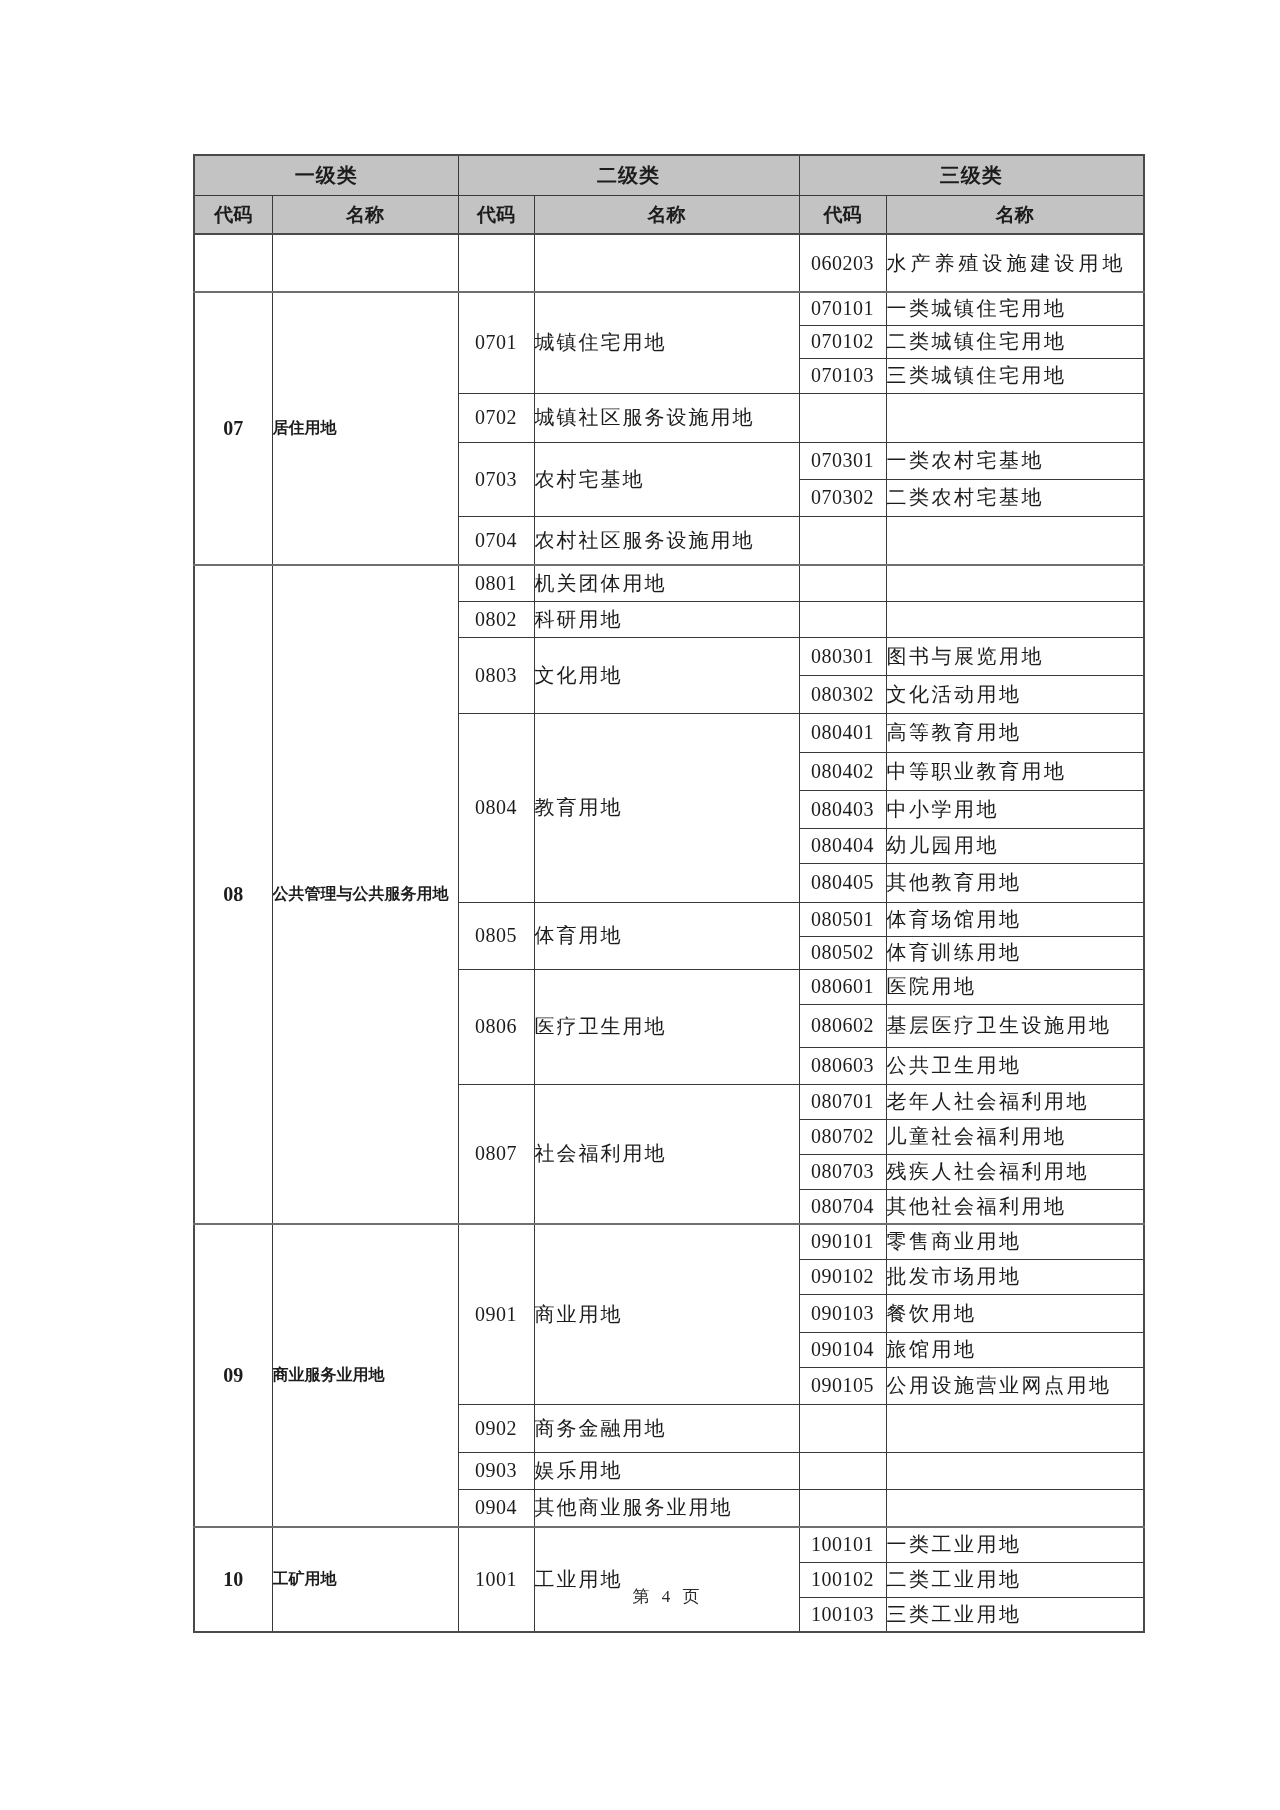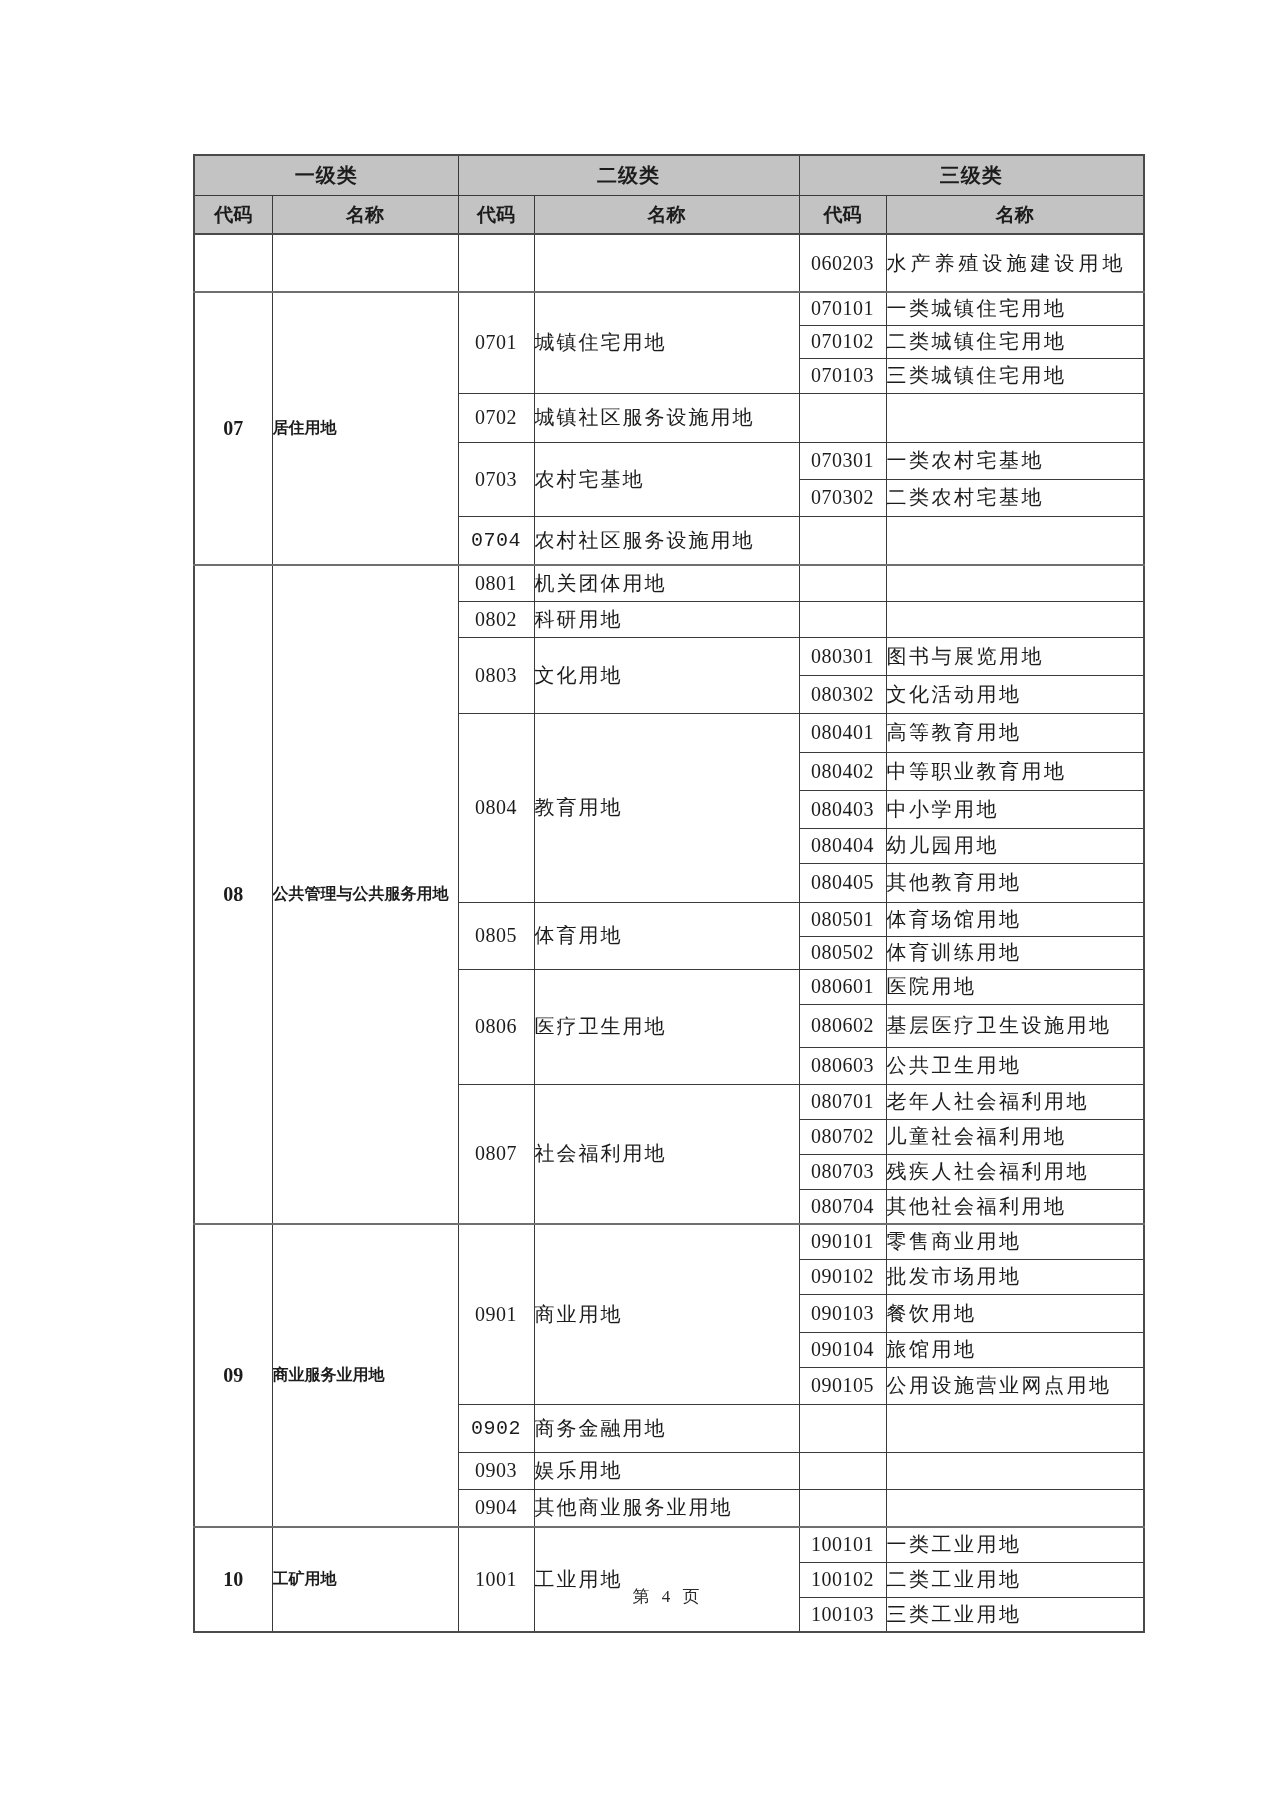--- a/index.html
+++ b/index.html
@@ -134,21 +134,21 @@
         <tr style="height: 37px;">
           <td class="l2code" rowspan="2">0703</td>
           <td class="l2name" rowspan="2">农村宅基地</td>
           <td class="l3code">070301</td>
           <td class="l3name">一类农村宅基地</td>
         </tr>
         <tr style="height: 37px;">
           <td class="l3code">070302</td>
           <td class="l3name">二类农村宅基地</td>
         </tr>
-        <tr style="height: 49px; font-family: Liberation Mono, monospace;">
+        <tr style="height: 49px;">
           <td class="l2code">0704</td>
           <td class="l2name">农村社区服务设施用地</td>
           <td class="l3code"></td>
           <td class="l3name"></td>
         </tr>
         <tr class="section-start" style="height: 36px;">
           <td class="l1code" rowspan="18">08</td>
           <td class="l1name" rowspan="18">公共管理与公共服务用地</td>
           <td class="l2code">0801</td>
           <td class="l2name">机关团体用地</td>
@@ -252,21 +252,21 @@
           <td class="l3name">餐饮用地</td>
         </tr>
         <tr style="height: 35px;">
           <td class="l3code">090104</td>
           <td class="l3name">旅馆用地</td>
         </tr>
         <tr style="height: 37px;">
           <td class="l3code">090105</td>
           <td class="l3name">公用设施营业网点用地</td>
         </tr>
-        <tr style="height: 48px; font-family: Liberation Mono, monospace;">
+        <tr style="height: 48px;">
           <td class="l2code">0902</td>
           <td class="l2name">商务金融用地</td>
           <td class="l3code"></td>
           <td class="l3name"></td>
         </tr>
         <tr style="height: 37px; padding-left: 47px;">
           <td class="l2code">0903</td>
           <td class="l2name">娱乐用地</td>
           <td class="l3code"></td>
           <td class="l3name"></td>

